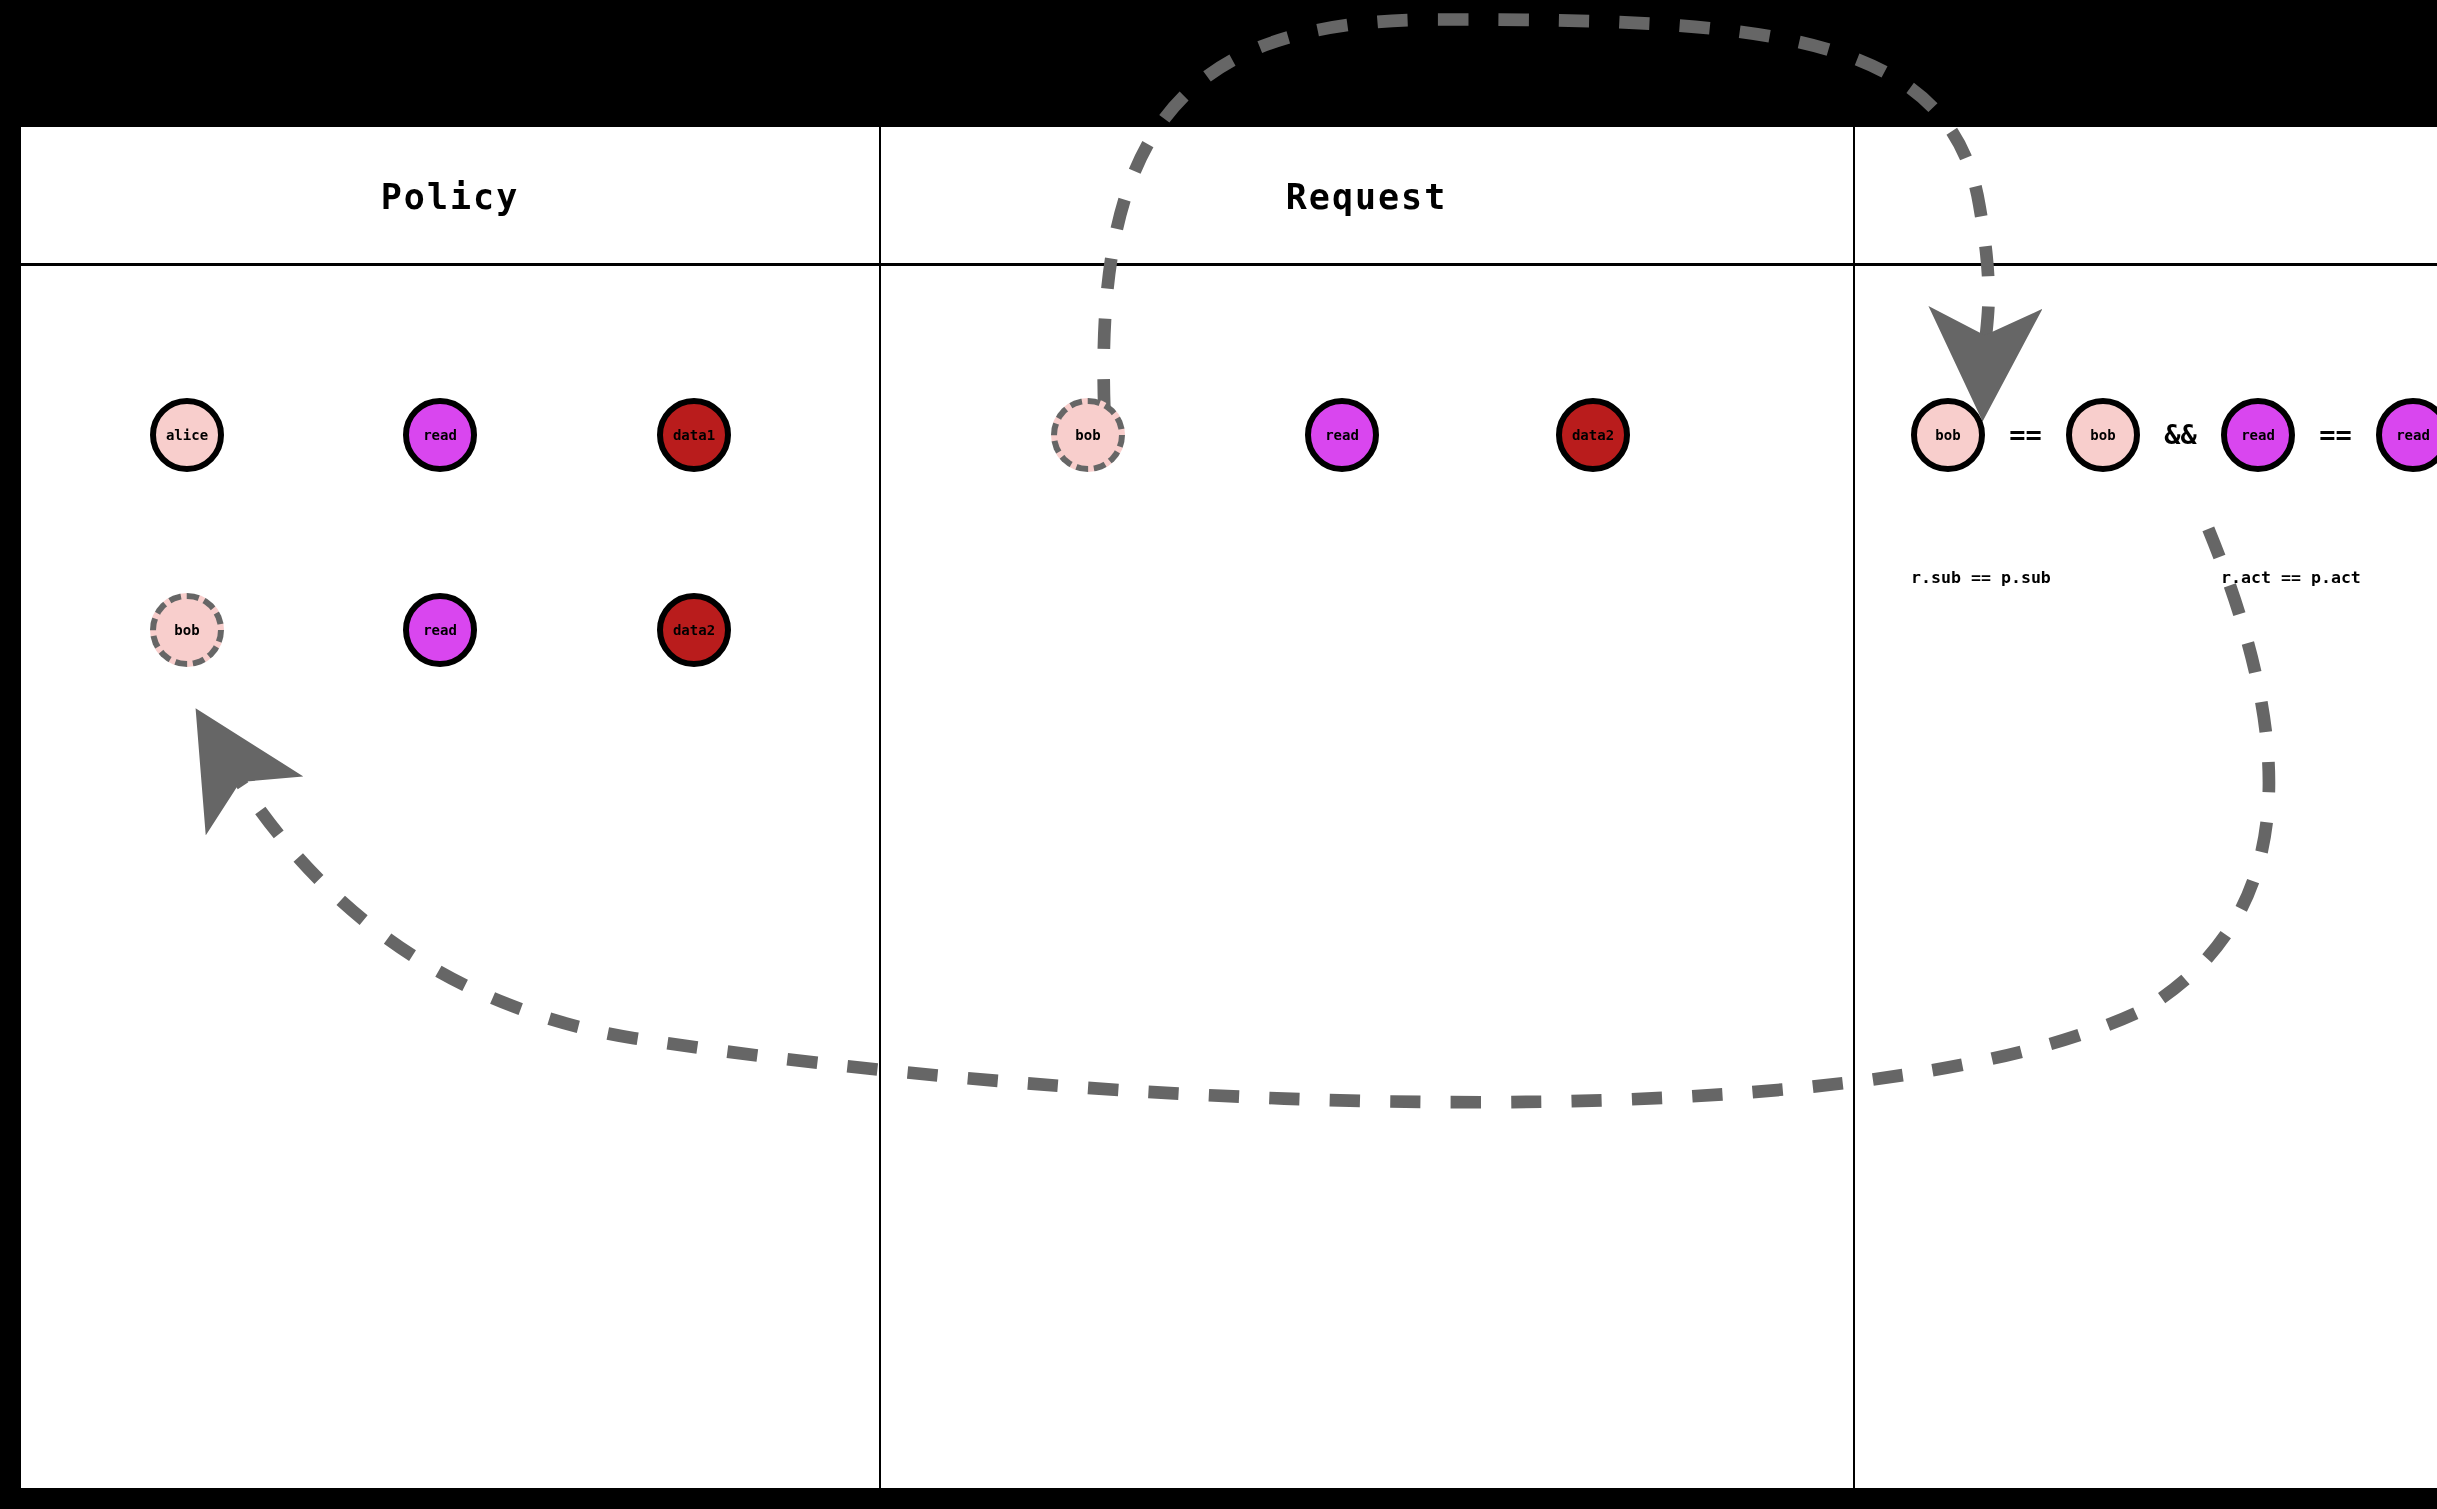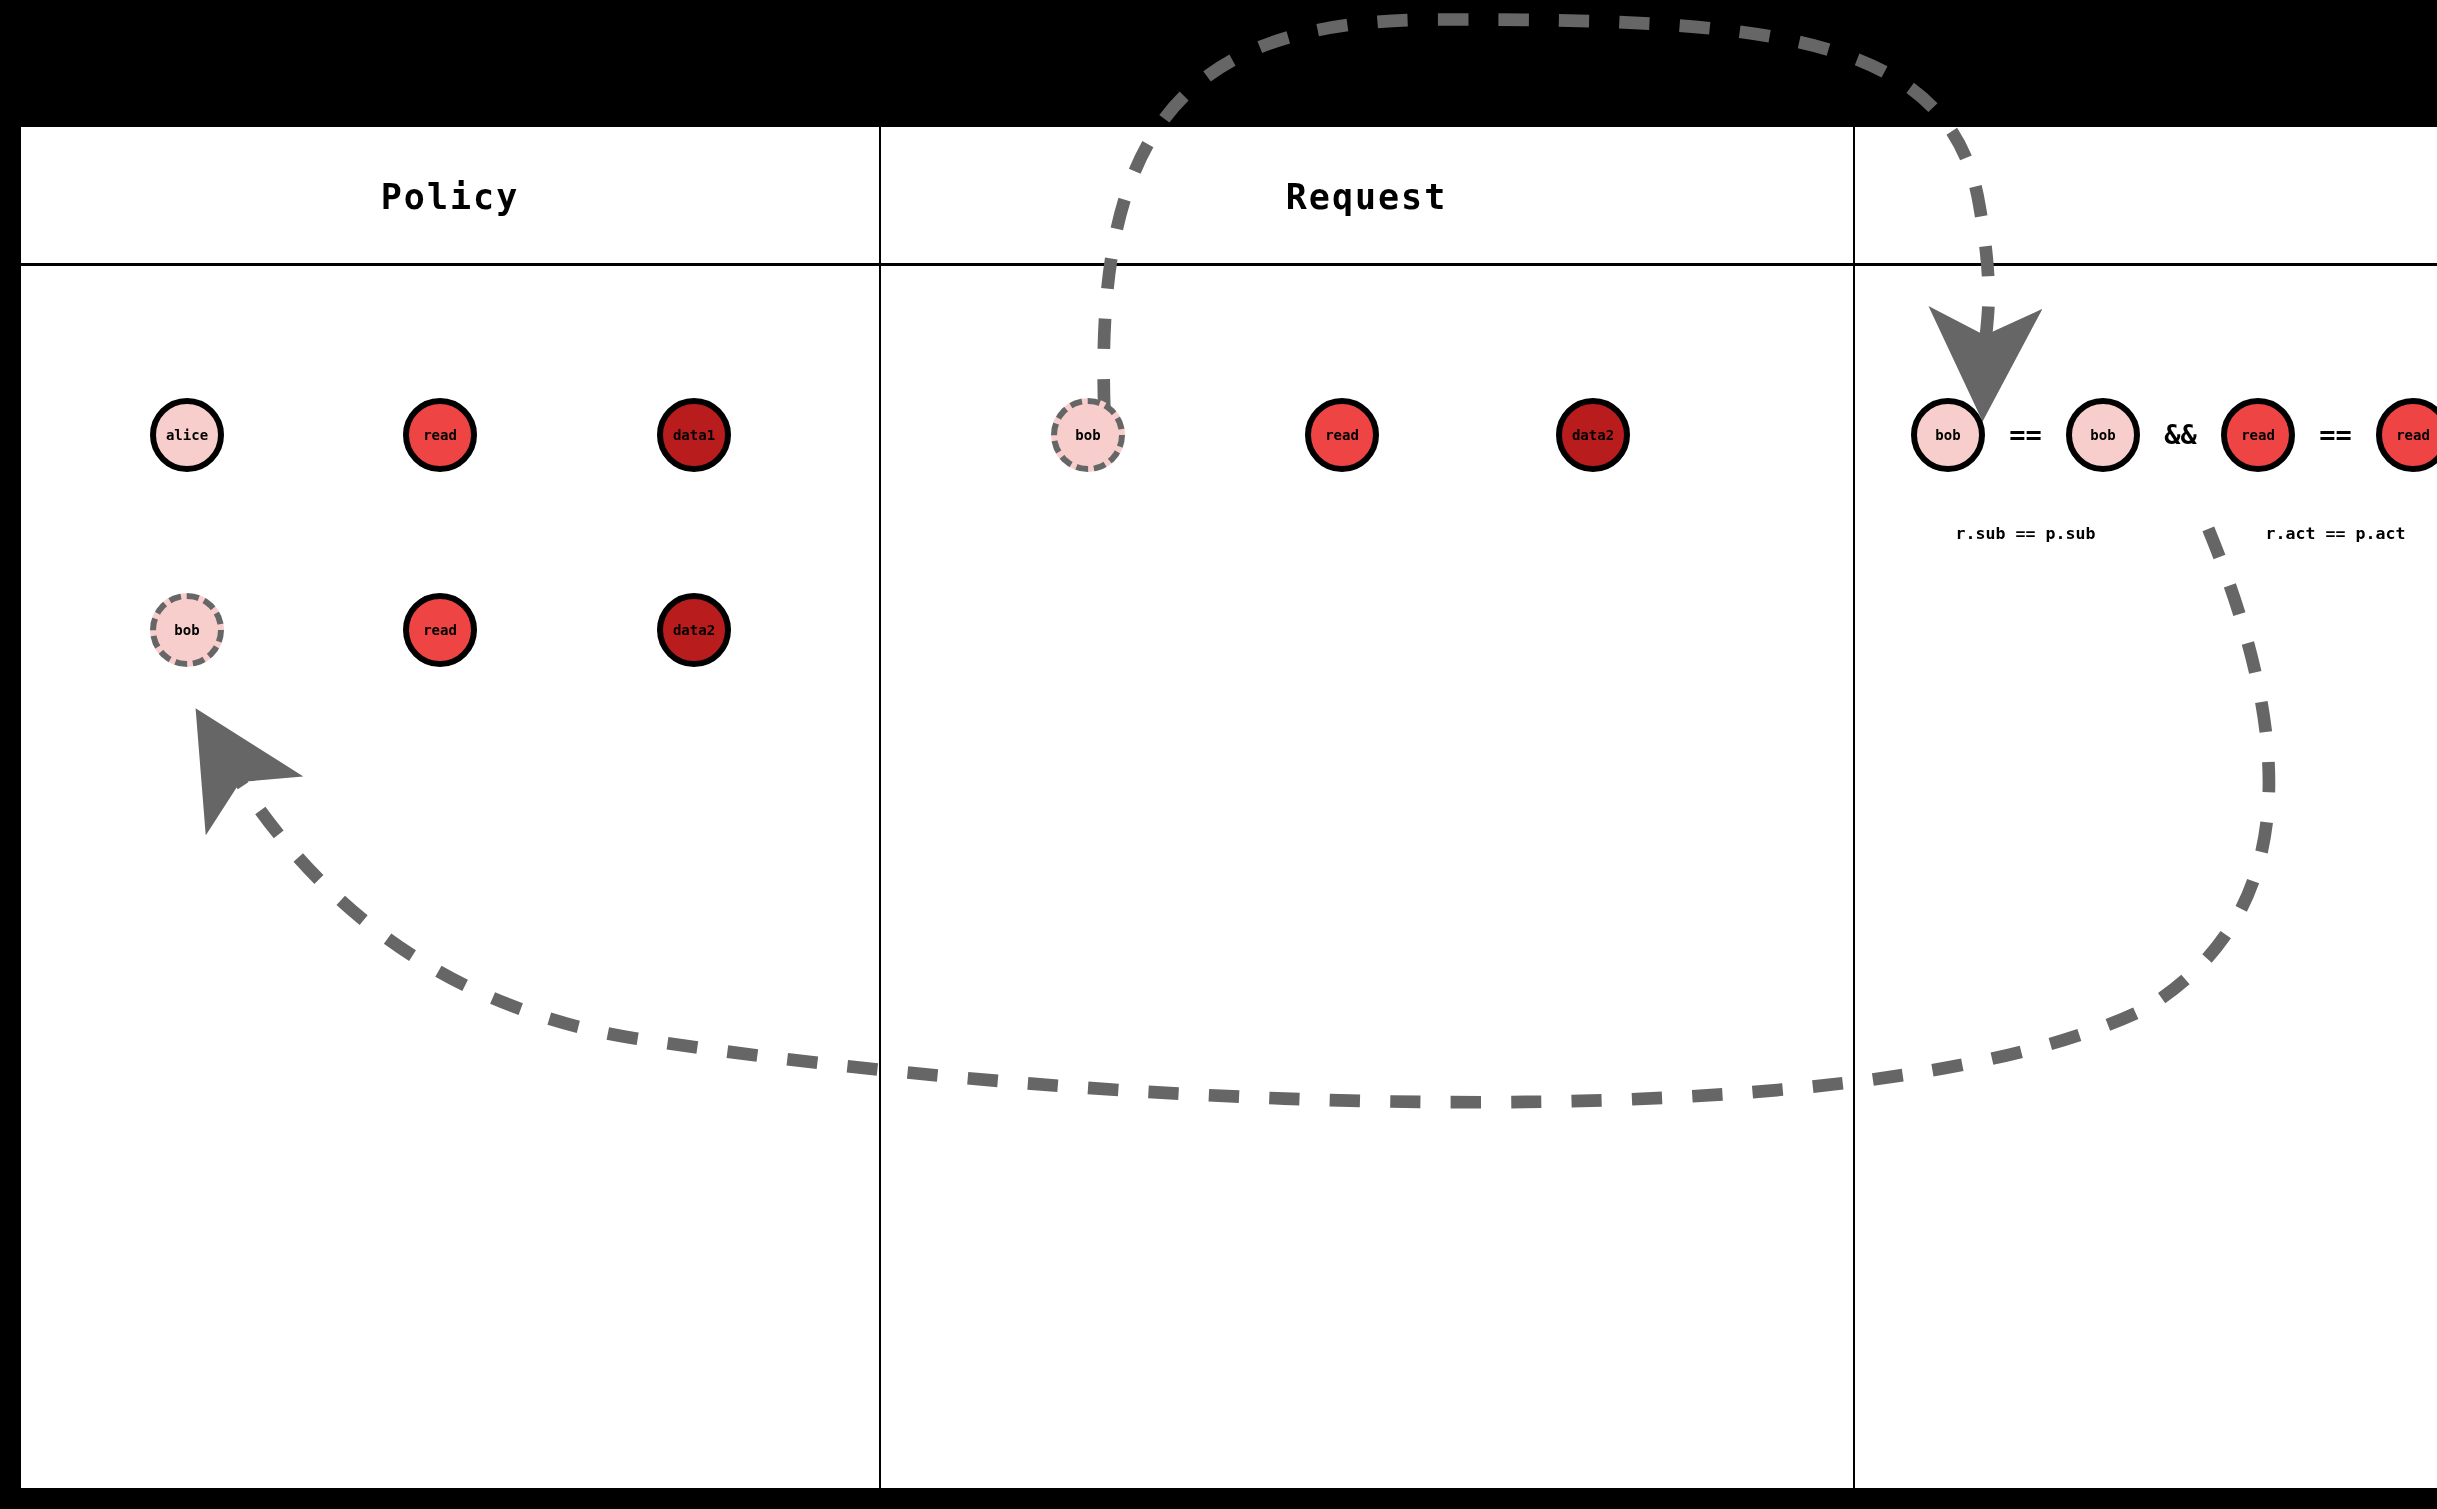--- a/index.html
+++ b/index.html
@@ -43,39 +43,39 @@
     border-radius:50%;
     box-sizing:border-box;
     display:flex;align-items:center;justify-content:center;
     font-size:14px;font-weight:bold;color:#000;
     line-height:1;
     z-index:4;
   }
   .node.solid{border:6.3px solid #000;}
   .node.dashed{border:6.3px dashed #666666;}
   .node.pink{background:#f8cecc;}
-  .node.blue{background:#ef4444;}
+  .node.blue{background:#d946ef;}
   .node.green{background:#b91c1c;}
 
   
   .op{
     position:absolute;
     font-size:27px;font-weight:bold;color:#000;
     display:flex;align-items:center;justify-content:center;
     height:29px;
     z-index:4;
     white-space:nowrap;
   }
   
   .caption{
     position:absolute;
     font-size:16.6px;font-weight:bold;color:#000;
     white-space:nowrap;
-    text-align:center;
     z-index:4;
+    margin-top:44px;
   }
   
   #arrows{
     position:absolute;left:0;top:0;width:3397px;height:1509px;
     z-index:2;pointer-events:none;
   }
 </style>
 </head>
 <body>
 

